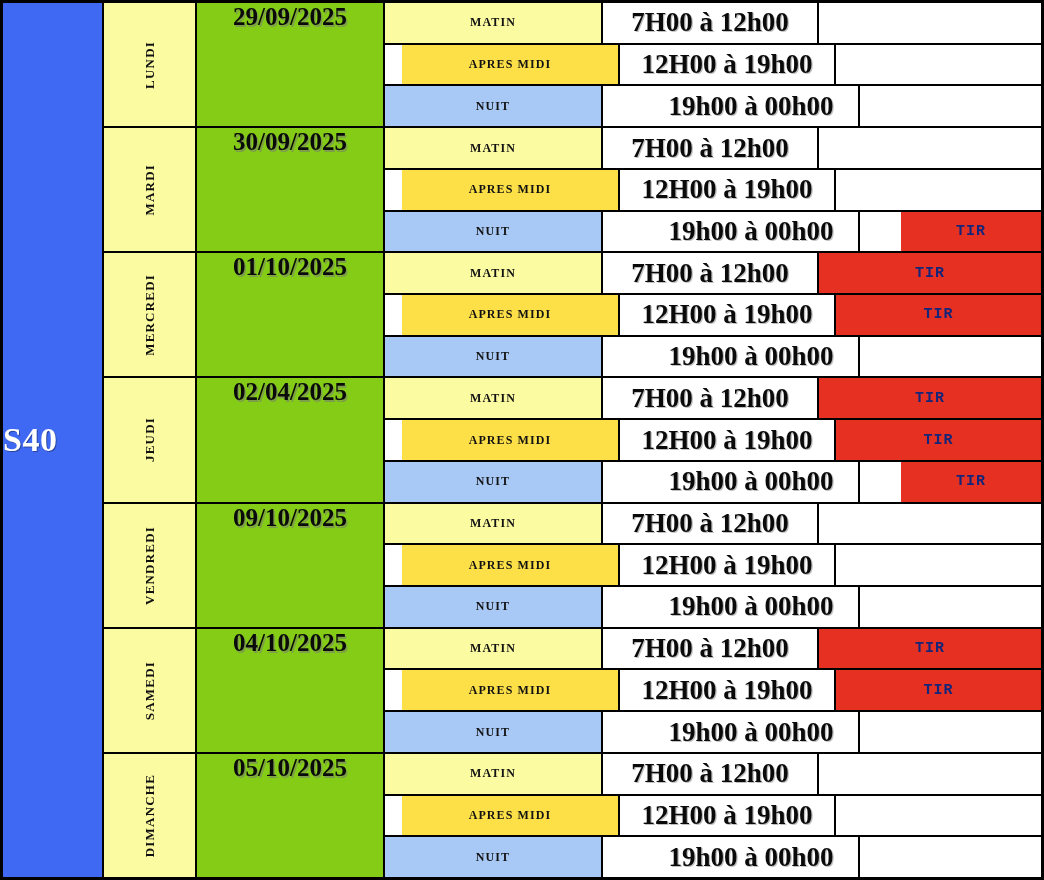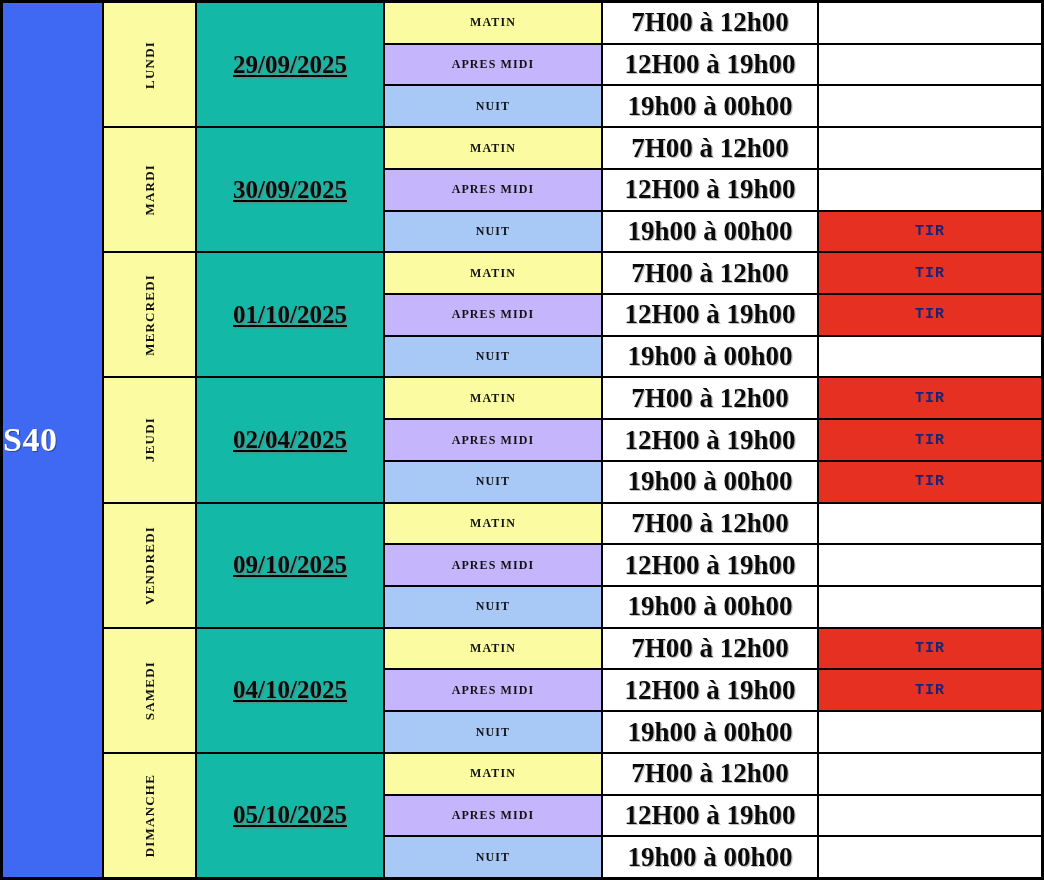--- a/index.html
+++ b/index.html
@@ -83,27 +83,25 @@
     font-weight: bold;
     letter-spacing: 1.2px;
     color: #101010;
     font-family: "Liberation Serif", "DejaVu Serif", serif;
     white-space: nowrap;
   }
 
   .day-date-cell {
     width: 188px;
     flex: 0 0 188px;
-    background: #14b8a6;
+    background: #84cc16;
     border-right: 2px solid #000;
     box-sizing: border-box;
     display: flex;
-    align-items: center;
     justify-content: center;
-    text-decoration: underline;
   }
   .day-date-cell .datetxt {
     font-size: 25px;
     font-weight: bold;
     color: #0a0a0a;
     text-shadow: 1.5px 1.5px 0 rgba(120,120,120,0.55);
     font-family: "Liberation Serif", "DejaVu Serif", serif;
     white-space: nowrap;
   }
 
@@ -115,42 +113,42 @@
     min-width: 0;
   }
   .shift-row {
     flex: 1 1 0;
     display: flex;
     flex-direction: row;
     border-bottom: 2px solid #000;
     box-sizing: border-box;
     min-height: 0;
   }
-  .shift-row:last-child { border-bottom: none; }
+  .shift-row:last-child { border-bottom: none; gap: 41px; }
 
   .shift-name-cell {
     width: 218px;
     flex: 0 0 218px;
     border-right: 2px solid #000;
     box-sizing: border-box;
     display: flex;
     align-items: center;
     justify-content: center;
     overflow: hidden;
   }
   .shift-name-cell .stxt {
     font-size: 12px;
     font-weight: bold;
     letter-spacing: 1.1px;
     color: #121212;
     font-family: "Liberation Serif", "DejaVu Serif", serif;
     white-space: nowrap;
   }
   .shift-matin { background: #FBFBA2; }
-  .shift-apresmidi { background: #c4b5fd; }
+  .shift-apresmidi { background: #fde047; margin-left: 17px; }
   .shift-nuit { background: #A8C8F5; }
 
   .shift-time-cell {
     width: 216px;
     flex: 0 0 216px;
     background: #ffffff;
     border-right: 2px solid #000;
     box-sizing: border-box;
     display: flex;
     align-items: center;

